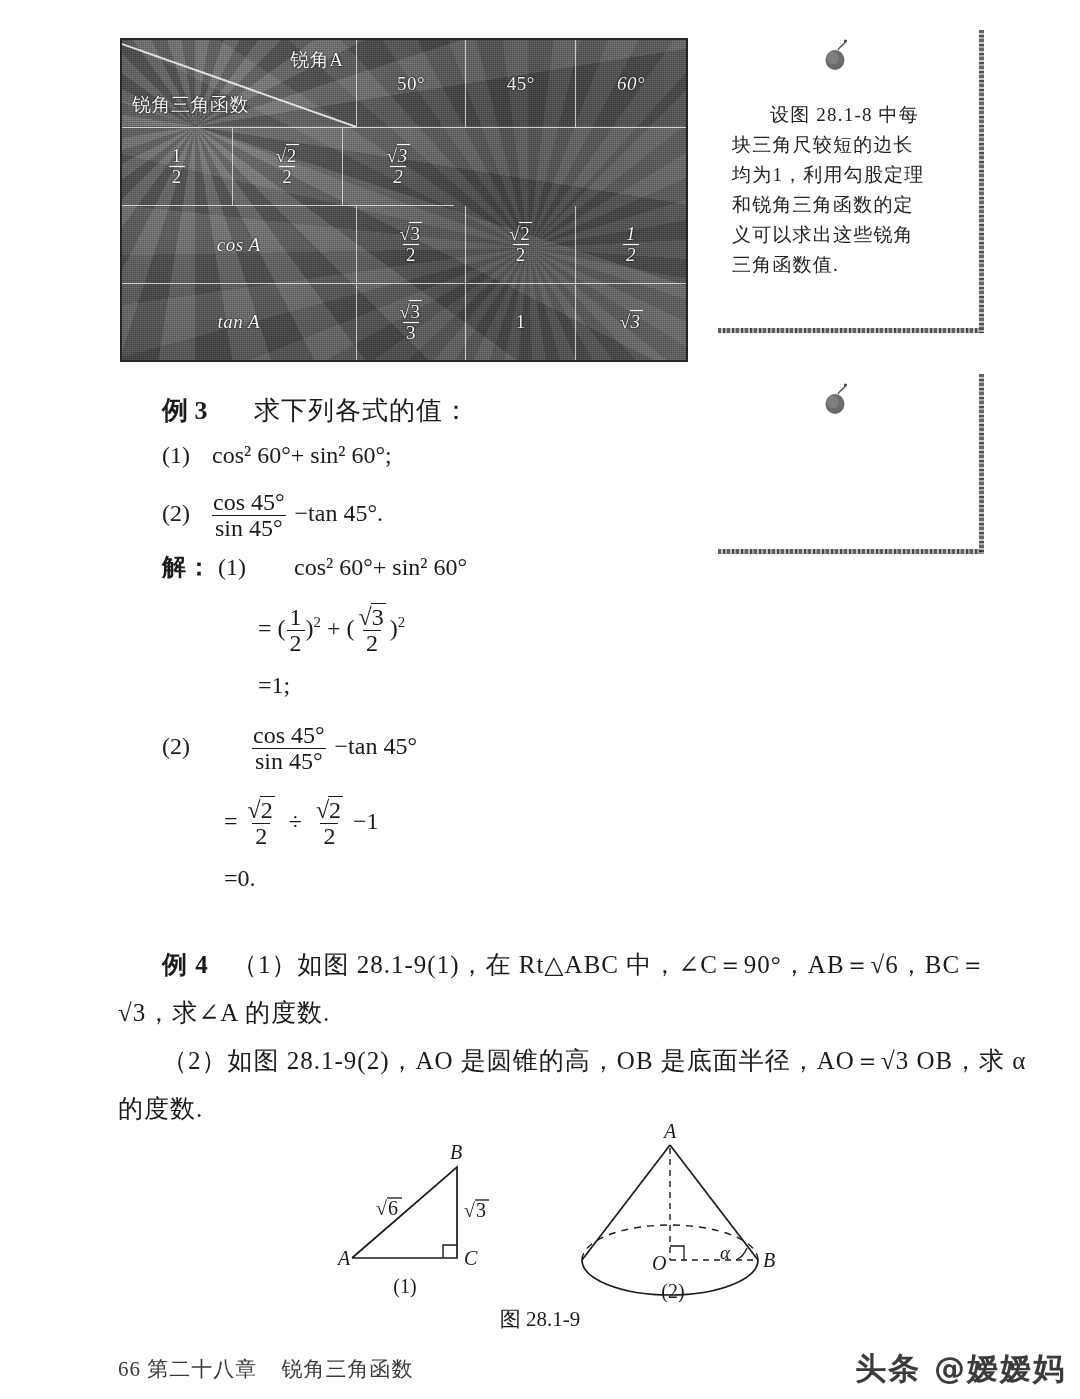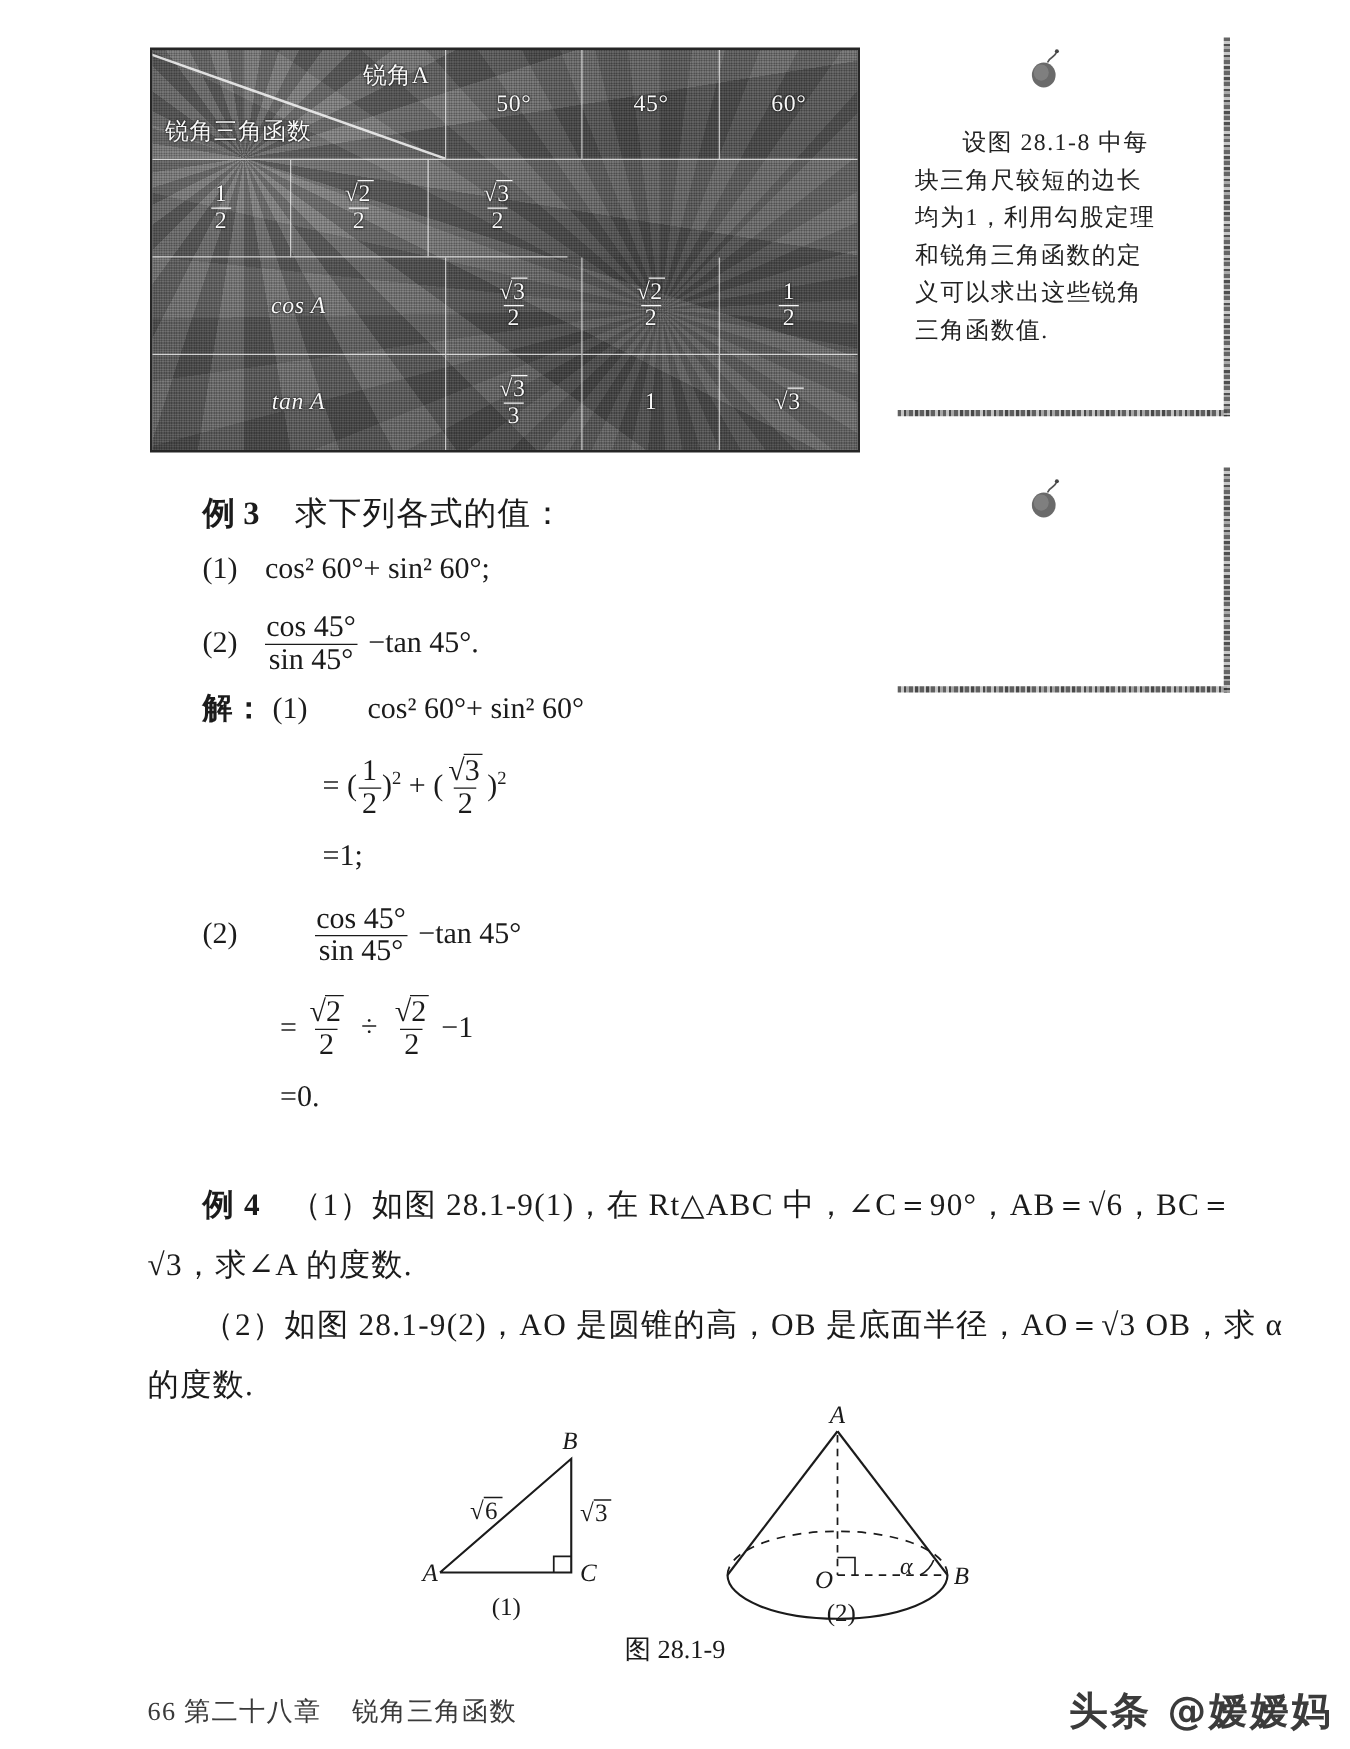--- a/index.html
+++ b/index.html
@@ -58,21 +58,21 @@
     justify-content: center;
     box-sizing: border-box;
     border-right: 1.5px solid rgba(235,235,235,.75);
     border-bottom: 1.5px solid rgba(235,235,235,.8);
     font-size: 19px;
     letter-spacing: .5px;
     text-shadow: 0 0 2px rgba(0,0,0,.9), 0 0 1px rgba(0,0,0,.8);
   }
   .tt-cell.c0 { width: 236px; }
   .tt-cell.c1, .tt-cell.c2, .tt-cell.c3 { width: 110.5px; }
-  .tt-cell.last { border-right: none; }
+  .tt-cell.last { border-right: none; font-style: italic; }
   .tt-row.r3 .tt-cell { border-bottom: none; }
 
   
   .tt-head {
     position: relative;
   }
   .tt-head .slash {
     position: absolute;
     left: 0; top: 0; width: 100%; height: 100%;
     overflow: hidden;
@@ -312,21 +312,21 @@
     <ellipse cx="13" cy="20" rx="6" ry="6.5" fill="#8e8e8e" opacity=".6"></ellipse>
     <path d="M18 12 C20 7, 24 8, 25 4" stroke="#555" stroke-width="1.4" fill="none"></path>
     <circle cx="25.5" cy="3" r="1.6" fill="#444"></circle>
   </svg>
   <div class="note-rule-bottom" style="bottom:0;"></div>
   <div class="note-rule-right" style="right:0; bottom:0; top:-8px;"></div>
 </div>
 
 <div class="mline" style="left:162px; top:398px; font-size:26px;">
   <b>例 3</b>
-  <span class="cjk" style="margin-left:22px;">求下列各式的值：</span>
+  <span class="cjk" style="margin-left:40px;">求下列各式的值：</span>
 </div>
 
 <div class="mline" style="left:162px; top:443px;">
   <span>(1)</span>
   <span style="margin-left:16px;margin-top:45px;">cos² 60°+ sin² 60°;</span>
 </div>
 
 <div class="mline" style="left:162px; top:490px;">
   <span>(2)</span>
   <span class="frac" style="margin-left:14px;">

